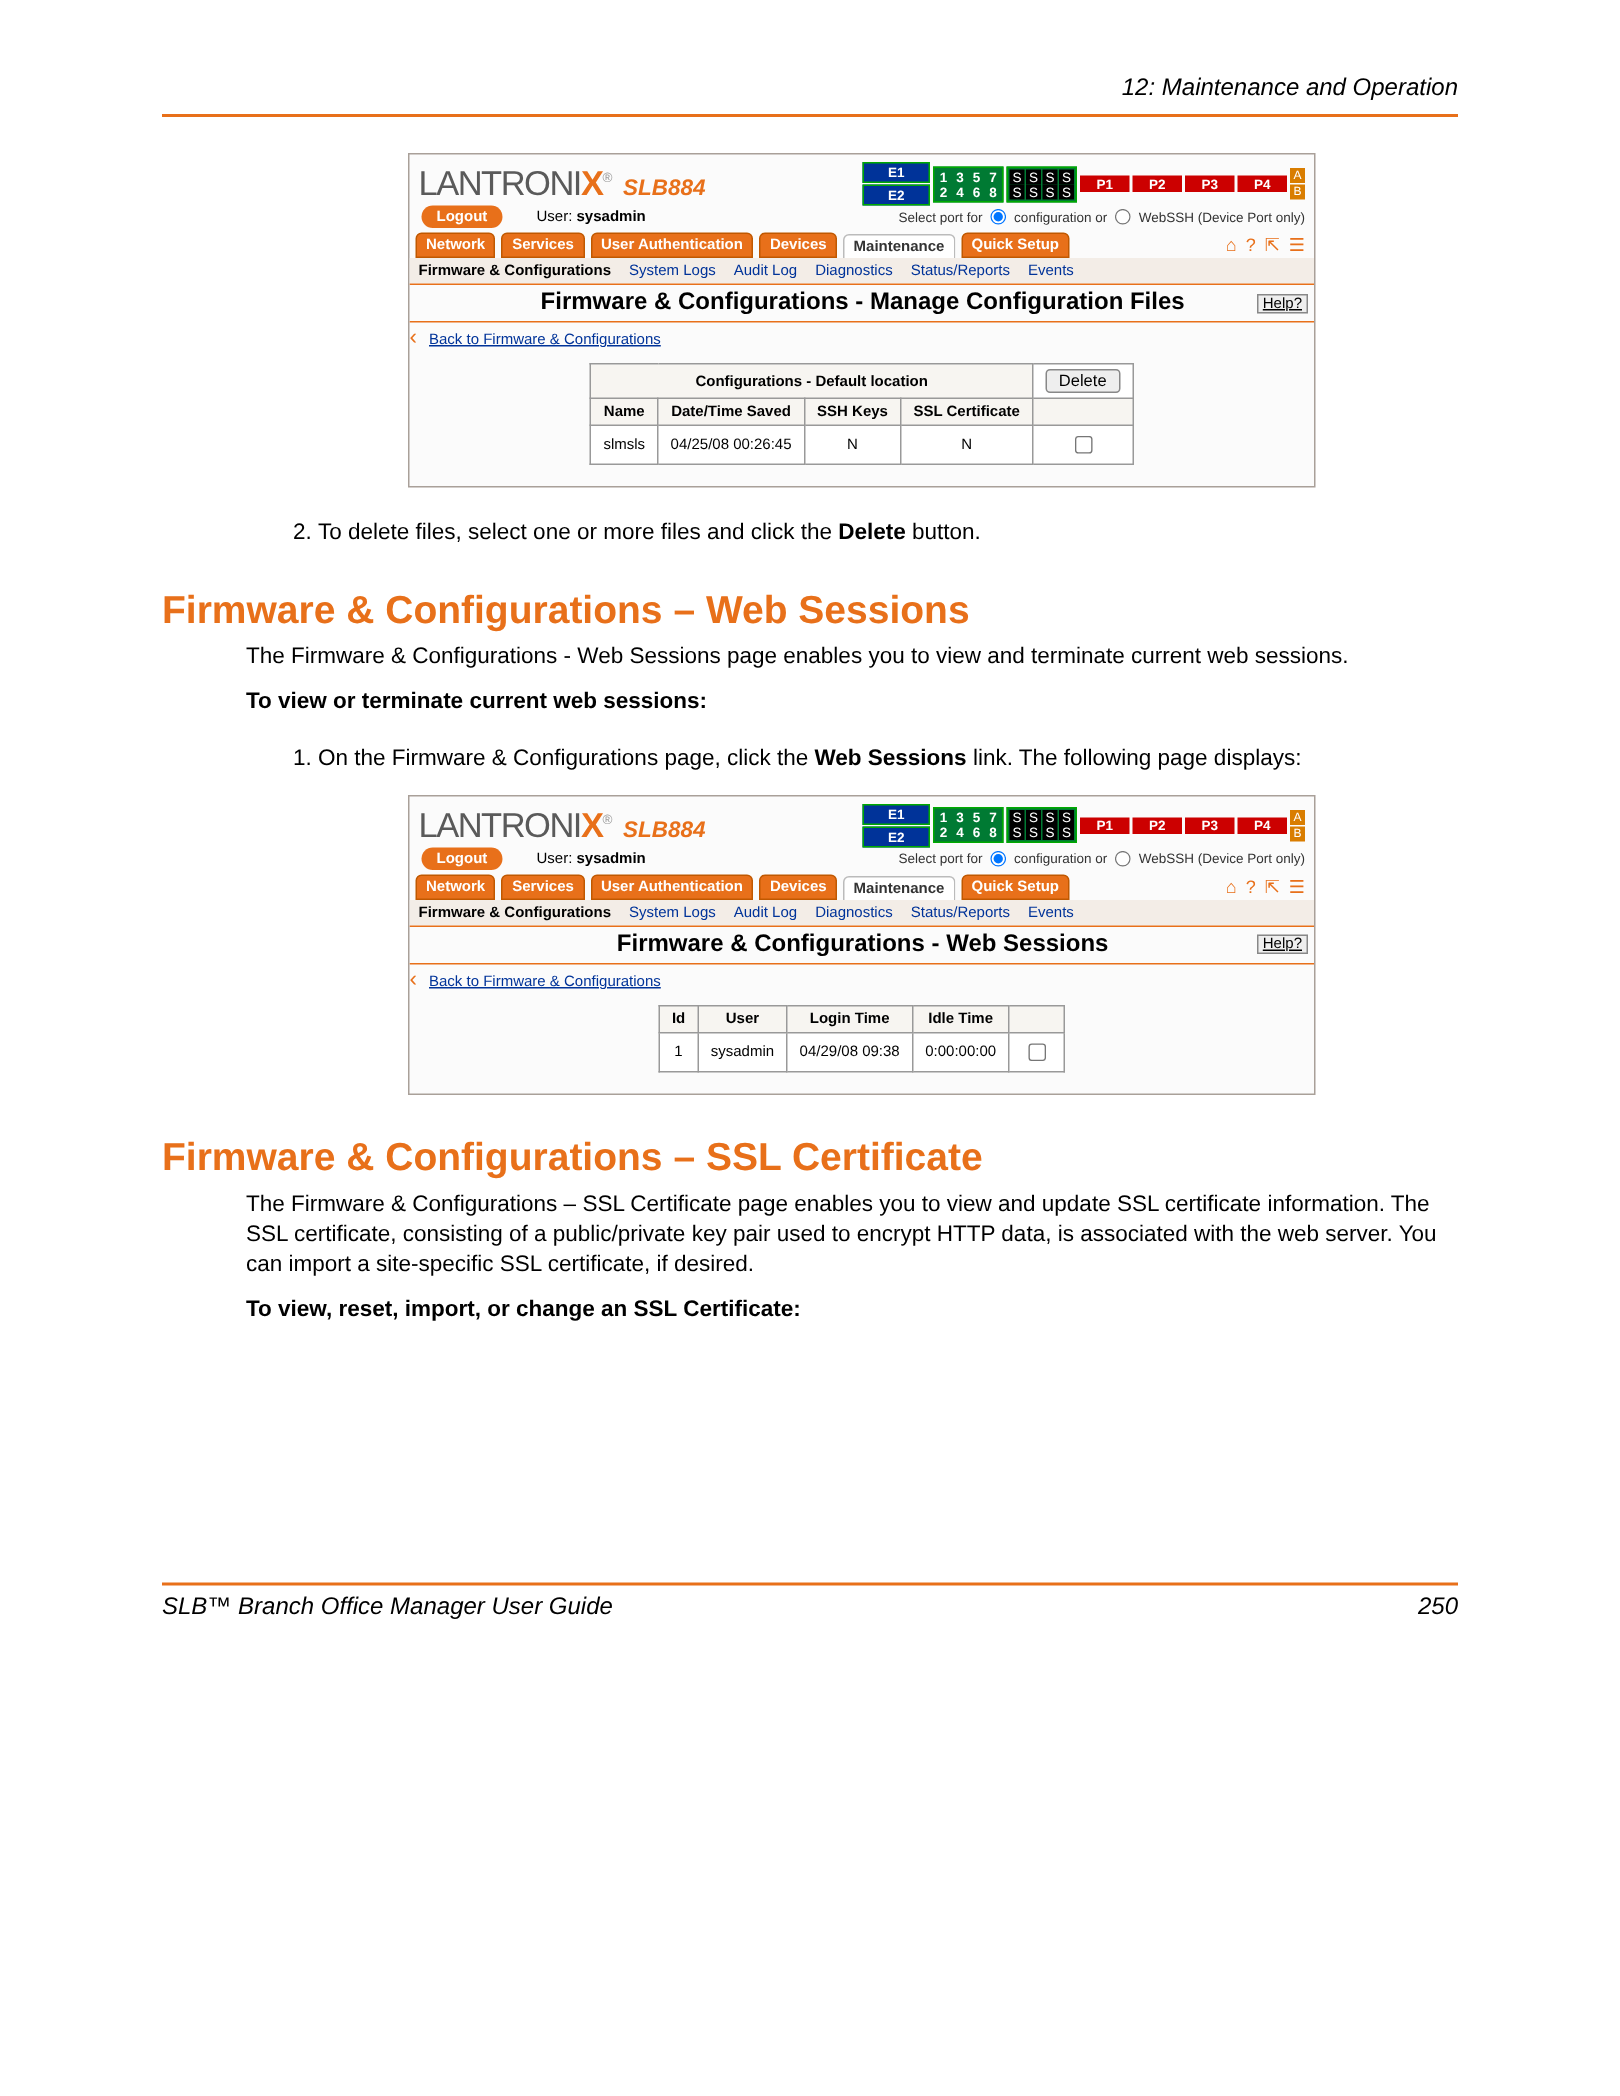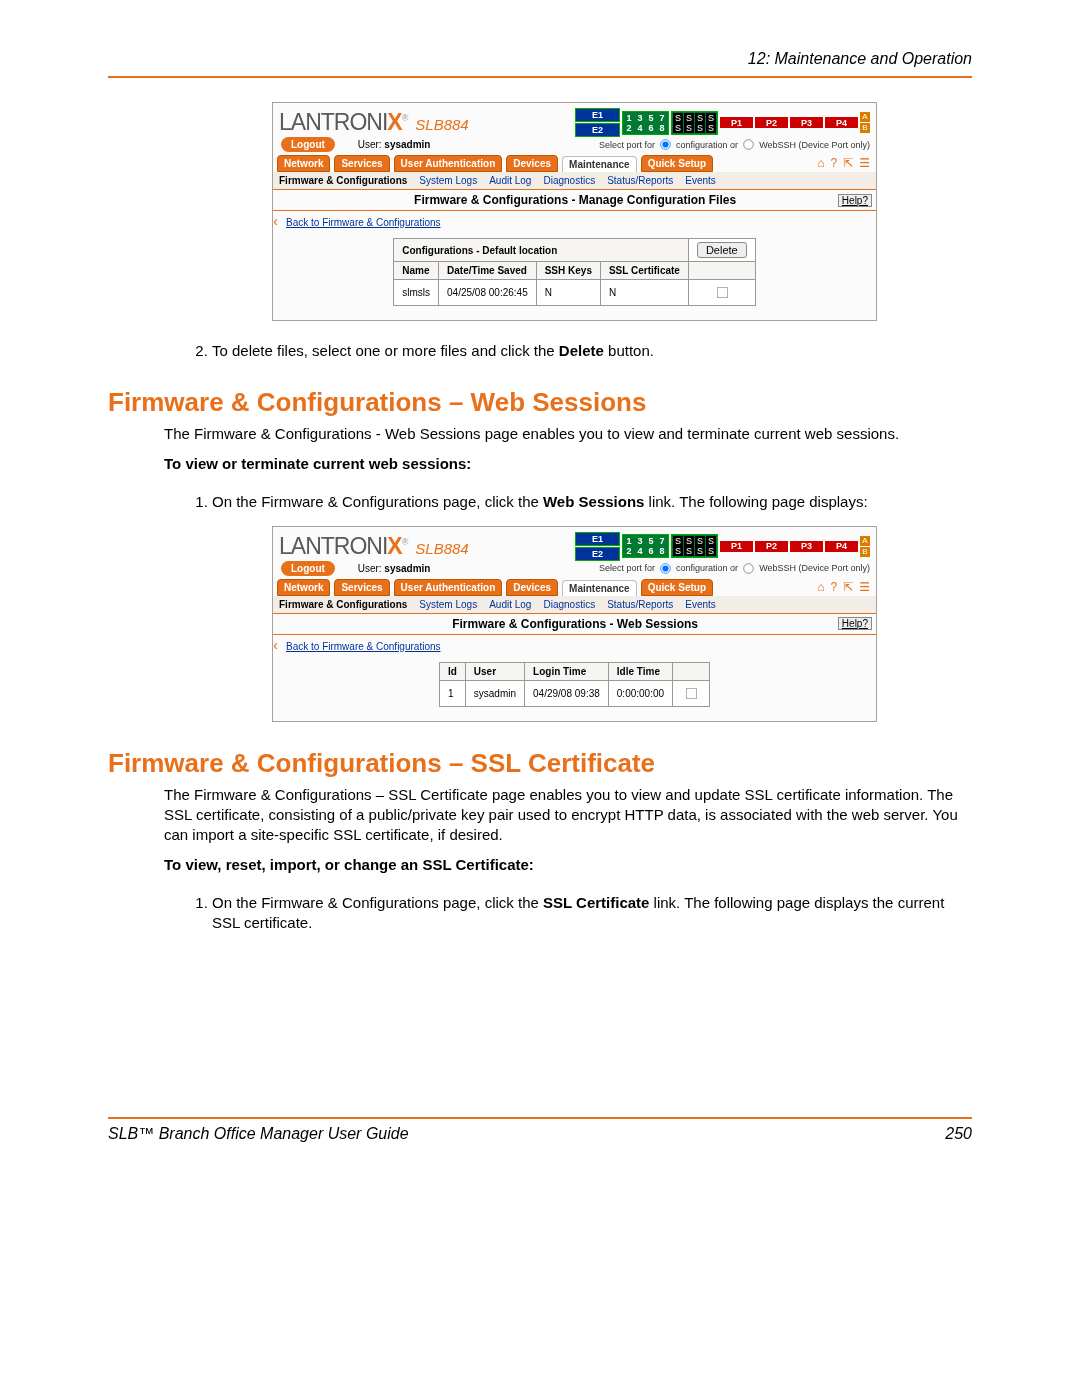--- a/index.html
+++ b/index.html
@@ -60,21 +60,21 @@
     line-height: 1.35;
   }
   .bold { font-weight: bold; }
   .fig { margin: 0 0 14px 164px; width: 605px; }
   .fig-frame { border: 1px solid #a9a099; background: #fbfbfb; box-sizing: border-box; width: 605px; overflow: hidden; }
   .topbar { display: flex; align-items: center; justify-content: space-between; padding: 5px 6px 0 6px; }
   .logo { display: flex; align-items: baseline; gap: 8px; }
   .logo-lantronix { font-family: Arial, sans-serif; letter-spacing: -1px; font-weight: 400; font-size: 23px; color: #5a5a5a; }
   .logo-lantronix .x { color: #e8701a; font-weight: 700; }
   .logo-lantronix sup { font-size: 9px; color: #999; }
-  .model { color: #e8701a; font-weight: normal; font-style: italic; font-size: 15px; }
+  .model { color: #e8701a; font-weight: bold; font-style: italic; font-size: 15px; }
   .port-grid { display: flex; align-items: center; gap: 2px; font-size: 10px; }
   .e-col { display: flex; flex-direction: column; gap: 1px; }
   .e-cell { background: #003399; color: #fff; border: 1px solid #0a0; padding: 1px 16px; font-weight: bold; font-size: 9px; }
   .port-rows { background: #007a33; border: 1px solid #0a0; padding: 1px; }
   .port-row { display: flex; gap: 1px; }
   .port-cell { color: #fff; font-weight: bold; font-size: 9px; width: 10px; text-align: center; }
   .s-cell { background: #000; color: #fff; font-size: 9px; width: 10px; text-align: center; }
   .p-cell { background: #c00; color: #fff; font-weight: bold; font-size: 9px; width: 33px; height: 11px; text-align: center; display:flex; align-items:center; justify-content:center; }
   .p-cols { display: flex; flex-direction: column; gap: 1px; }
   .p-stack { display:flex; gap:2px; }
@@ -87,26 +87,26 @@
   .radio-row input { margin: 0 1px; transform: scale(0.8); }
   .tabs { display: flex; gap: 4px; padding: 0 4px; font-size: 10px; align-items: end; }
   .tab-orange { background: #e8701a; color: #fff; padding: 2px 6px; border-radius: 4px 4px 0 0; font-weight: bold; border:1px solid #c05800; }
   .tab-white { background: #fff; color: #333; padding: 2px 6px; border-radius: 4px 4px 0 0; font-weight: bold; border: 1px solid #bbb; border-bottom:none; }
   .tab-icons { margin-left: auto; display: flex; gap: 6px; align-items: center; padding: 2px; }
   .tab-icons span { color: #e8701a; font-size: 12px; cursor: pointer; }
   .subtabs { background: #f3ede7; padding: 3px 6px; display: flex; gap: 12px; font-size: 10px; color: #003399; }
   .subtabs .active-sub { color: #000; font-weight: bold; }
   .subtabs span { cursor: pointer; }
   .title-bar { display: flex; align-items: center; justify-content: space-between; border: 1px solid #e8701a; border-left:none; border-right:none; margin: 0; padding: 3px 4px; }
-  .title-bar .ttl { font-weight: bold; font-size: 12px; width: 100%; text-align: center; }
+  .title-bar .ttl { font-weight: bold; font-size: 16px; width: 100%; text-align: center; }
   .help-btn { border: 1px solid #888; background: #eee; font-family: Arial; font-size: 10px; padding: 0 3px; cursor: pointer; text-decoration: underline; }
   .backlink { color: #003399; text-decoration: underline; font-size: 10px; padding: 6px 8px; display: inline-block; }
   .caret { color: #e8701a; text-decoration: none; }
   .dtable { margin: 4px auto 14px auto; border-collapse: collapse; font-size: 10px; }
-  .dtable td, .dtable th { border: 1px solid #999; padding: 3px 8px; text-align: left; background:#fff; }
+  .dtable td, .dtable th { border: 1px solid #999; padding: 3px 8px; text-align: center; background:#fff; }
   .dtable .hrow td { font-weight: bold; background: #f7f5f1; }
   .dtable .caption-row td { background: #f7f5f1; font-weight: bold; }
   .btn-sys { border: 1px solid #888; background: #eee; font-family: Arial; font-size: 11px; padding: 1px 8px; border-radius: 3px; cursor: pointer; }
   .chk { transform: scale(0.9); }
 </style>
 </head>
 <body>
 
 <div class="page">
   <div class="header-right">12: Maintenance and Operation</div>
@@ -367,23 +367,20 @@
               <td style="text-align:center;"><input class="chk" type="checkbox" style=""></td>
             </tr>
       </tbody>
         </table>
     </div>
   </div>
 
   <h1 class="sec">Firmware &amp; Configurations – SSL Certificate</h1>
   <p class="body">The Firmware &amp; Configurations – SSL Certificate page enables you to view and update SSL certificate information. The SSL certificate, consisting of a public/private key pair used to encrypt HTTP data, is associated with the web server. You can import a site-specific SSL certificate, if desired.</p>
   <p class="bold-sub"><span>To view, reset, import, or change an SSL Certificate:</span></p>
-  <ol class="numlist">
-    <li><span>On the Firmware &amp; Configurations page, click the </span><span class="bold">SSL Certificate</span><span> link. The following page displays the current SSL certificate.</span></li>
-  </ol>
 
   <div style="height:170px;"></div>
   <hr class="rule-bottom">
   <div class="footer">
     <span>SLB™ Branch Office Manager User Guide</span>
     <span>250</span>
   </div>
 </div>
 
 </body></html>

